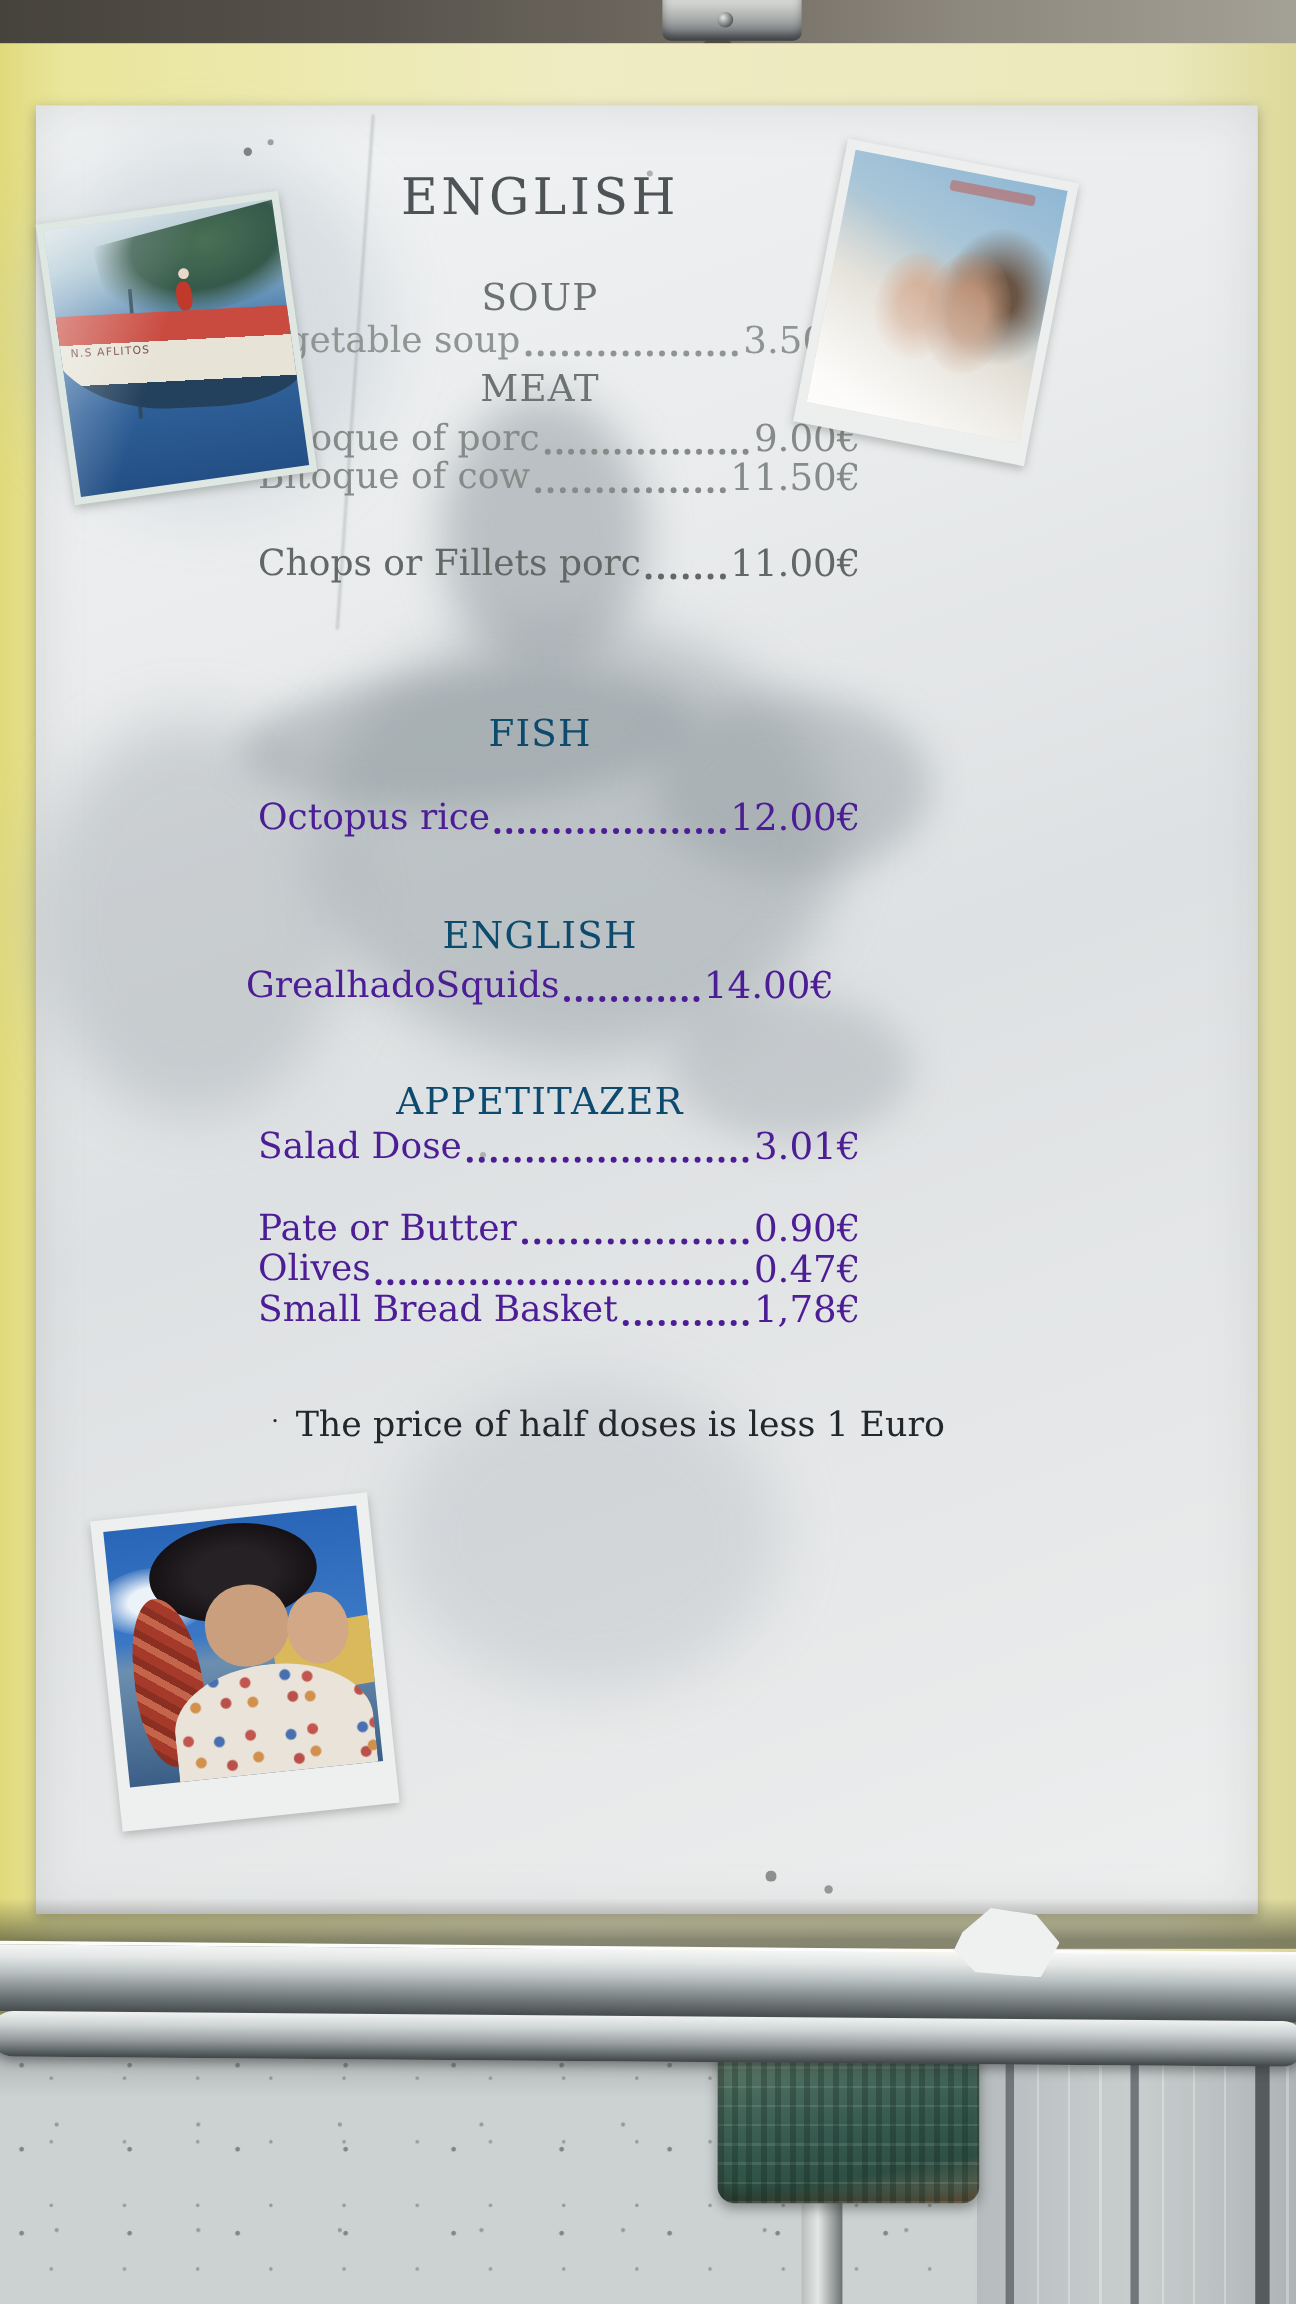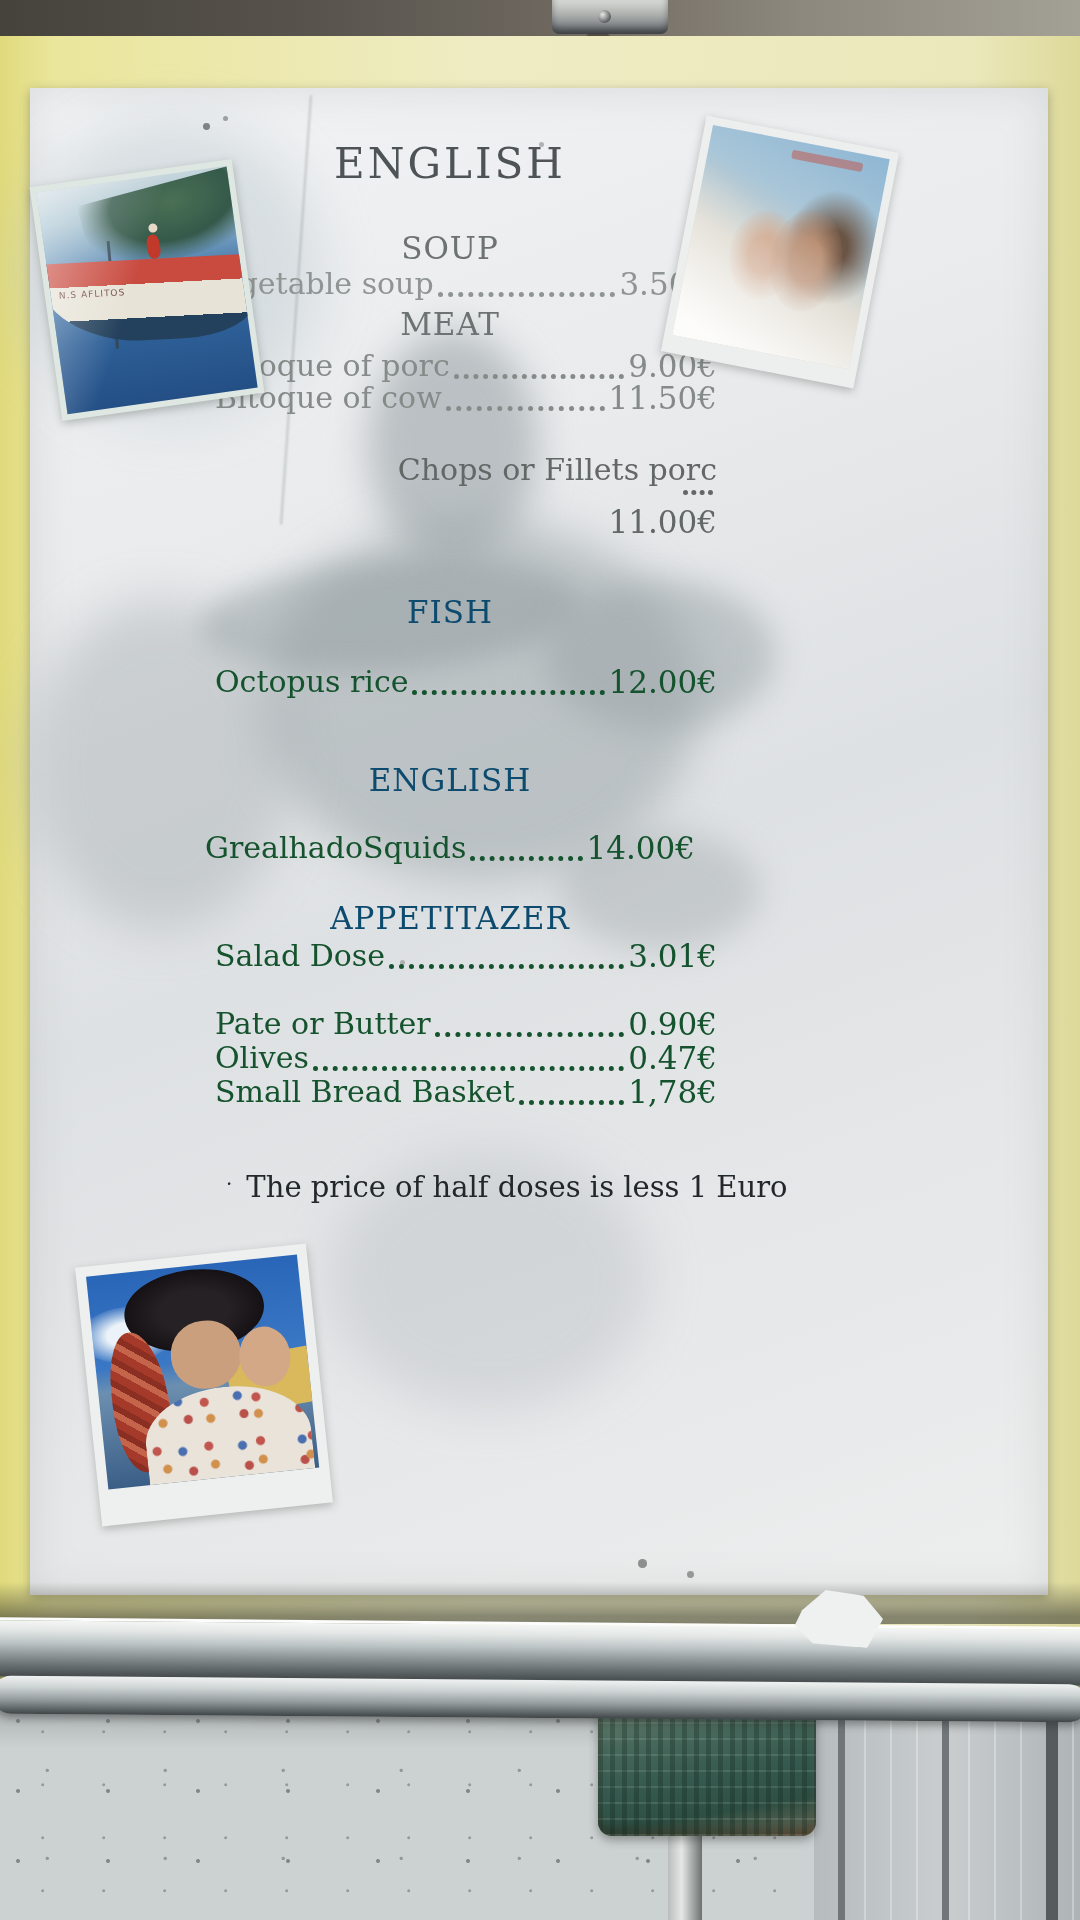--- a/index.html
+++ b/index.html
@@ -49,22 +49,22 @@
   
   .menu{left:30px;top:88px;width:1018px;height:1507px;z-index:5;}
   .mrow{position:absolute;line-height:40px;white-space:nowrap;}
   .mhead{left:0;width:840px;text-align:center;font-size:31px;letter-spacing:1px;}
   .mtitle{font-size:42px;letter-spacing:3px;color:#4e5356;}
   .mline{display:flex;align-items:flex-end;font-size:30px;}
   .mline .price{font-size:31px;}
   .dots{flex:1;margin:0 4px 7px;border-bottom:5px dotted currentColor;align-self:flex-end;min-width:30px;}
   .t-faded{color:#858b89;}
   .t-vfaded{color:#8f9593;}
-  .t-mid{color:#626866;flex-direction:column;}
-  .t-dark{color:#14532d;}
+  .t-mid{color:#626866;}
+  .t-dark{color:#4c1d95;}
   .th-light{color:#6d7371;}
   .th-dark{color:#0c4a6e;}
   .note-row{font-size:29px;color:#22272b;}
   .note-bullet{font-size:20px;vertical-align:6px;margin-right:14px;}
 
   
   .polaroid{position:absolute;z-index:6;box-shadow:0 3px 8px rgba(80,85,80,.35);}
   .pimg{position:relative;width:100%;height:100%;overflow:hidden;}
 
   .photo-boat{left:45px;top:172px;width:192px;height:224px;transform:rotate(-8deg);
@@ -207,21 +207,21 @@
     </div>
 
     <div class="mrow mhead th-dark" style="top:504px">FISH</div>
     <div class="mrow mline t-dark" style="top:574px;left:185px;width:502px">
       <span>Octopus rice</span>
       <span class="dots"></span>
       <span class="price">12.00€</span>
     </div>
 
     <div class="mrow mhead th-dark" style="top:672px">ENGLISH</div>
-    <div class="mrow mline t-dark" style="top:740px;left:175px;width:490px">
+    <div class="mrow mline t-dark" style="top:714px;left:175px;width:490px">
       <span>GrealhadoSquids</span>
       <span class="dots"></span>
       <span class="price">14.00€</span>
     </div>
 
     <div class="mrow mhead th-dark" style="top:810px">APPETITAZER</div>
     <div class="mrow mline t-dark" style="top:848px;left:185px;width:502px">
       <span>Salad Dose</span>
       <span class="dots"></span>
       <span class="price">3.01€</span>

